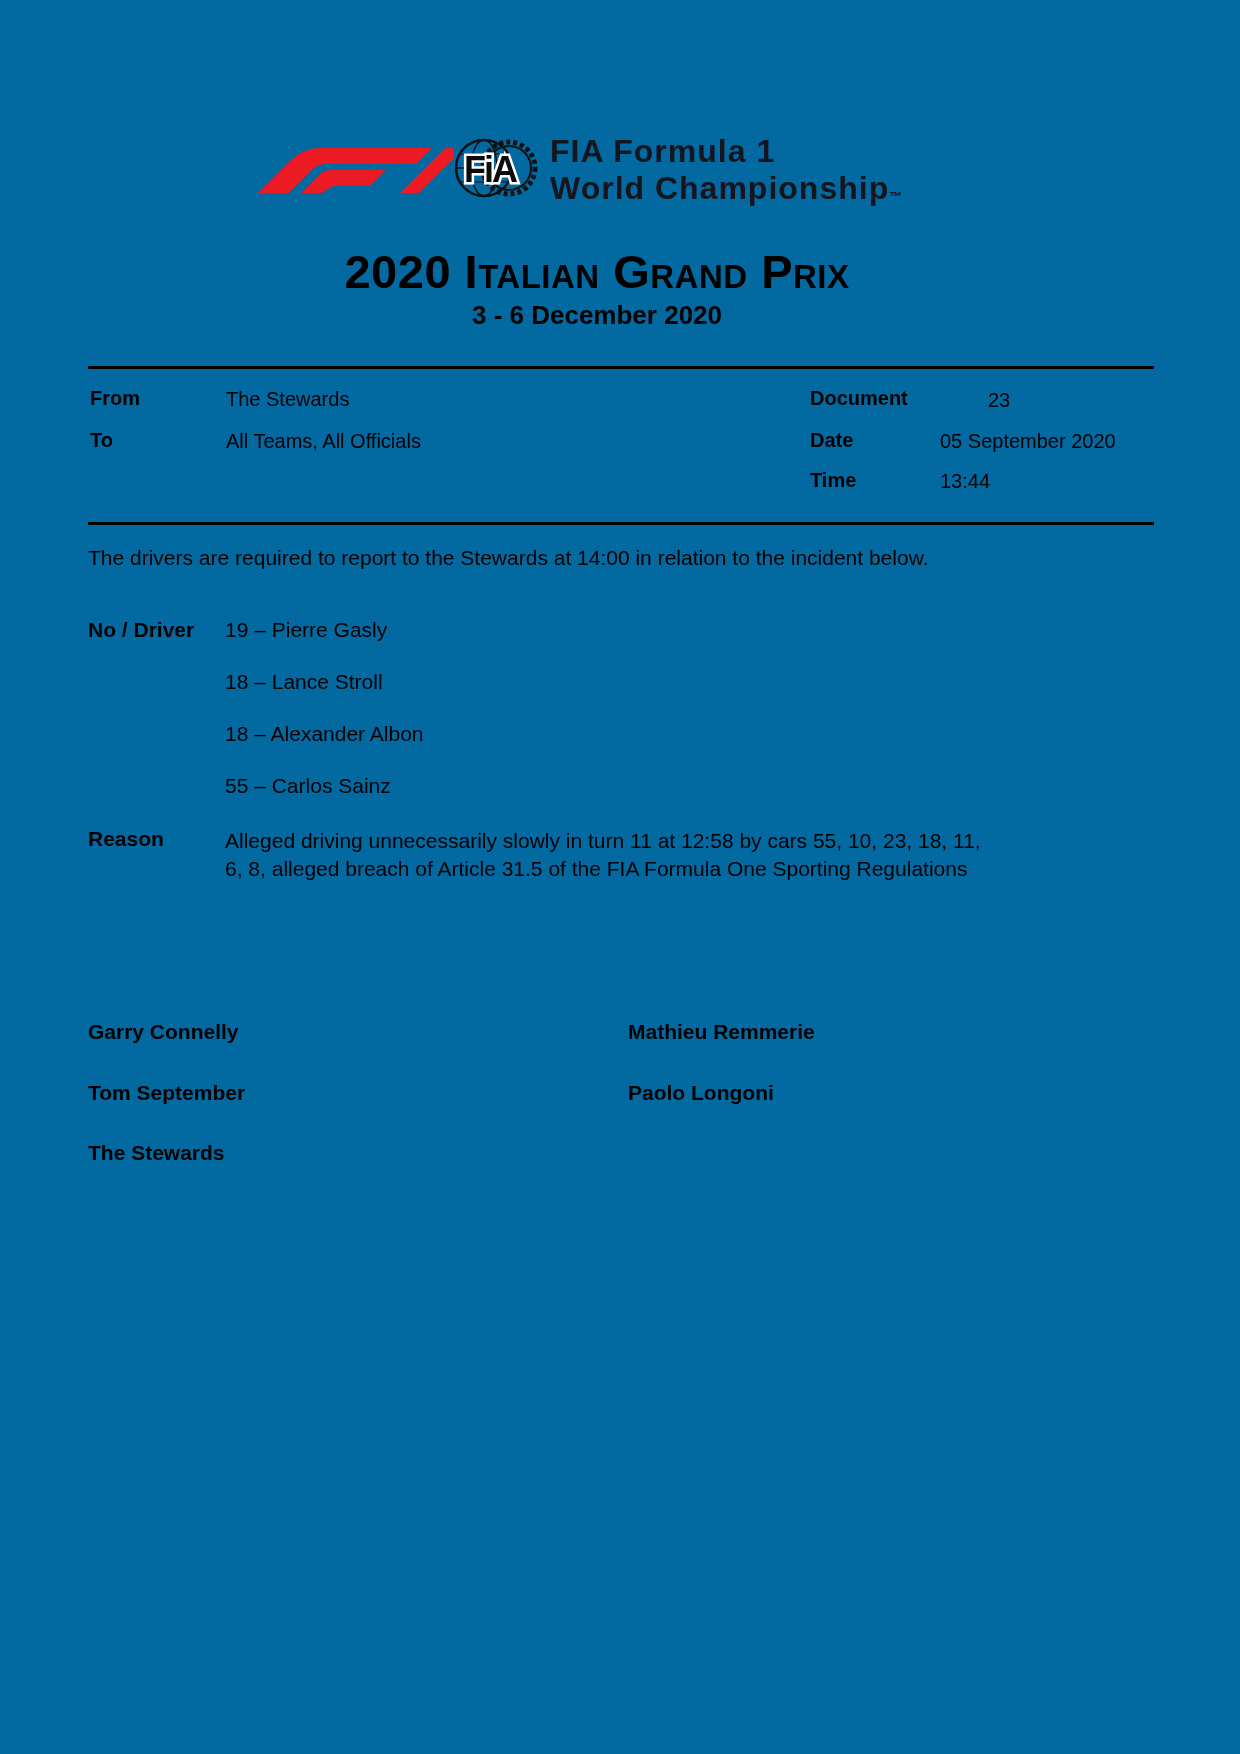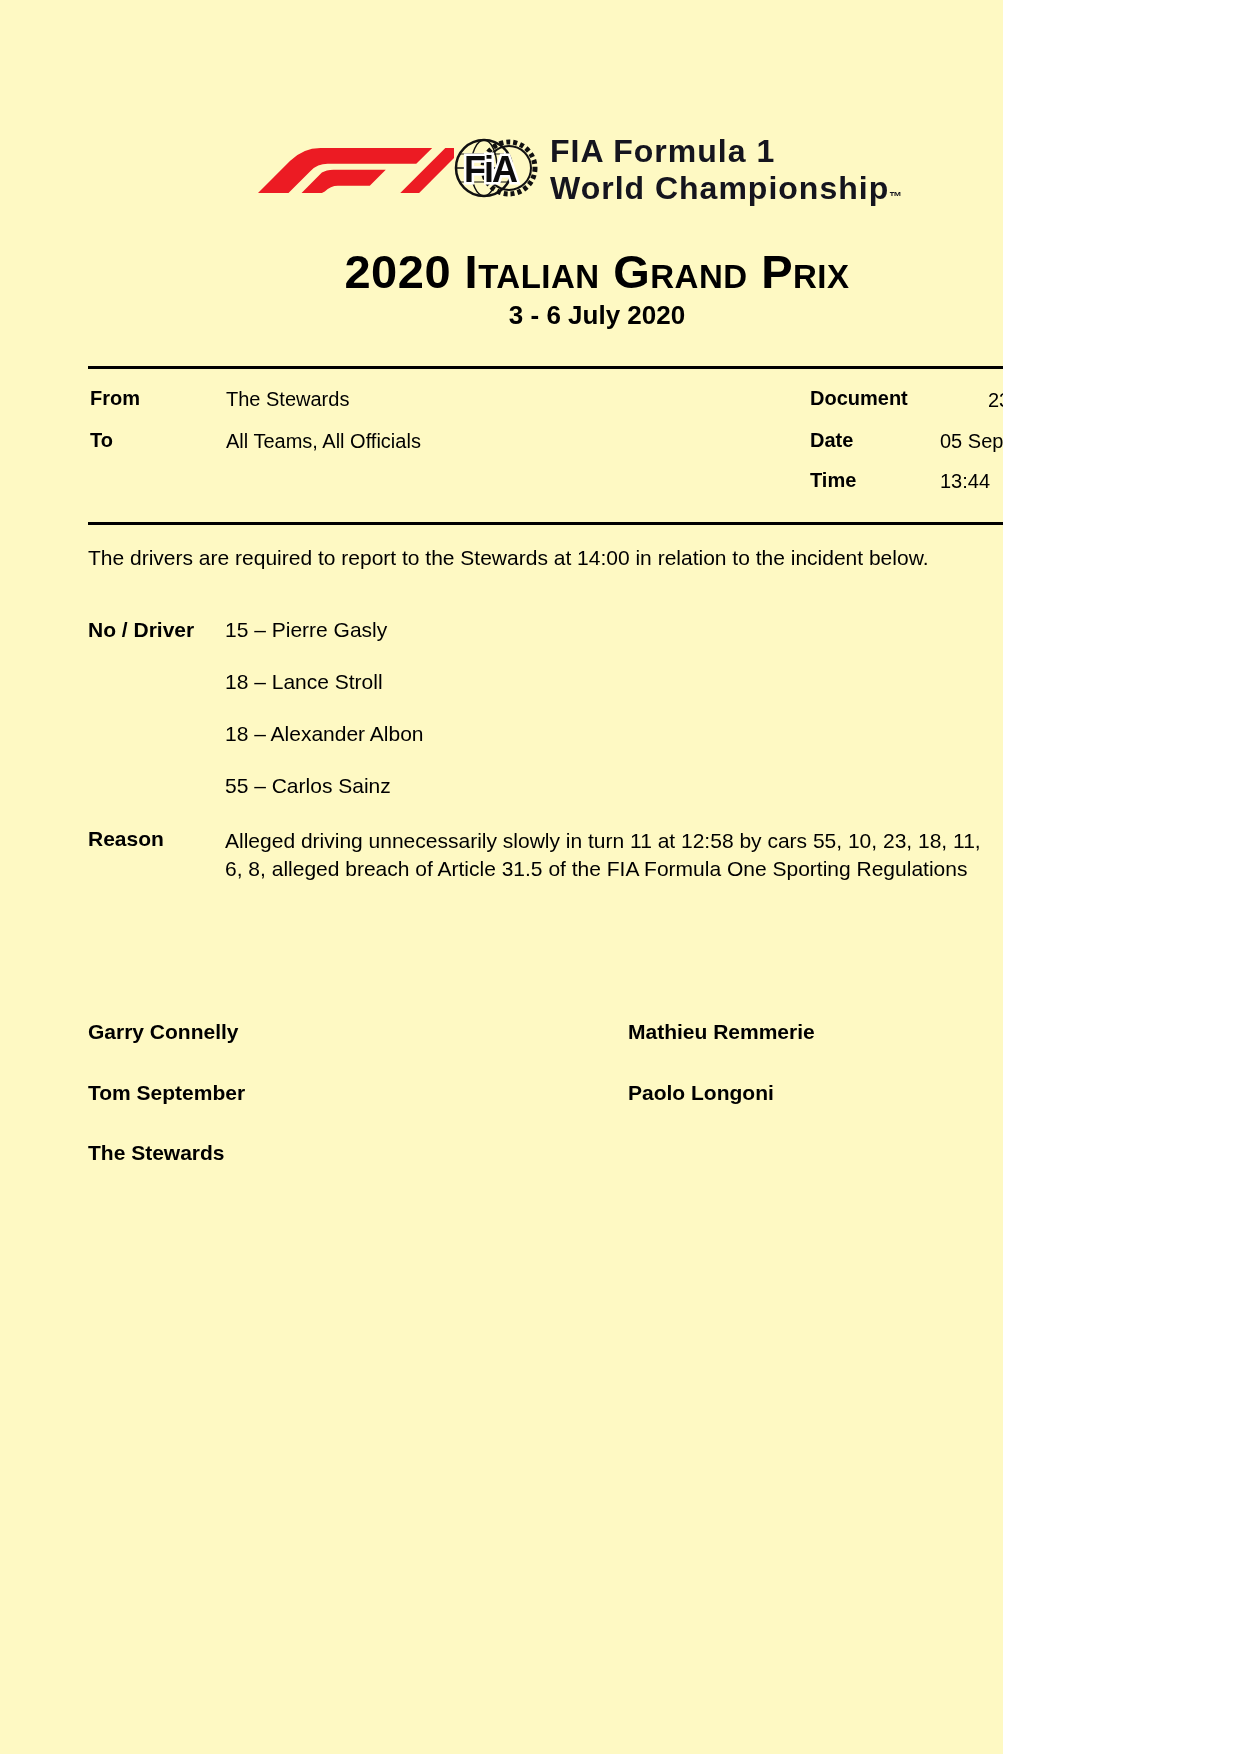--- a/index.html
+++ b/index.html
@@ -1,19 +1,19 @@
 <!DOCTYPE html>
 <html><head>
 <meta charset="utf-8">
 <style>
   html,body{margin:0;padding:0;background:#ffffff;}
   #page{
     position:relative;
-    width:1003px;height:1754px;
-    background:#fef9c3;
+    width:1240px;height:1754px;
+    background:#0369a1;
     font-family:"Liberation Sans", sans-serif;
     color:#0a0a0a;
     overflow:hidden;
   }
   .abs{position:absolute;}
   
   #brand-text{
     left:550px;top:133px;
     font-size:32px;font-weight:bold;letter-spacing:1px;
     line-height:37px;color:#15151E;white-space:nowrap;
@@ -66,21 +66,21 @@
     <line x1="6" y1="52" x2="54" y2="52" stroke="#111" stroke-width="1.2"></line>
     <text x="10" y="52" font-family="Liberation Sans, sans-serif" font-size="36" font-weight="bold" fill="#0c0c0c" stroke="#ffffff" stroke-width="5" paint-order="stroke" letter-spacing="-2">FiA</text>
   </svg>
 
   <div class="abs" id="brand-text">
     <div>FIA Formula 1</div>
     <div><span>World Championship</span><span class="tm">™</span></div>
   </div>
 
   <div class="abs center-band" id="page-title">2020 Italian Grand Prix</div>
-  <div class="abs center-band" id="event-dates">3 - 6 July 2020</div>
+  <div class="abs center-band" id="event-dates">3 - 6 December 2020</div>
 
   <div class="abs rule" style="top:366px;"></div>
 
   <div class="abs lbl" style="left:90px;top:387px;">From</div>
   <div class="abs val" style="left:226px;top:388px;">The Stewards</div>
   <div class="abs lbl" style="left:810px;top:387px;">Document</div>
   <div class="abs val" style="left:940px;top:389px;margin-left:48px;">23</div>
 
   <div class="abs lbl" style="left:90px;top:429px;">To</div>
   <div class="abs val" style="left:226px;top:430px;">All Teams, All Officials</div>
@@ -89,21 +89,21 @@
 
   <div class="abs lbl" style="left:810px;top:469px;">Time</div>
   <div class="abs val" style="left:940px;top:470px;">13:44</div>
 
   <div class="abs rule" style="top:522px;"></div>
 
   <div class="abs body-txt" style="left:88px;top:546px;">The drivers are required to report to the Stewards at 14:00 in relation to the incident below.</div>
 
   <div class="abs body-lbl" style="left:88px;top:618px;">No / Driver</div>
 
-  <div class="abs body-txt" style="left:225px;top:618px;">15 – Pierre Gasly</div>
+  <div class="abs body-txt" style="left:225px;top:618px;">19 – Pierre Gasly</div>
   <div class="abs body-txt" style="left:225px;top:670px;">18 – Lance Stroll</div>
   <div class="abs body-txt" style="left:225px;top:722px;">18 – Alexander Albon</div>
   <div class="abs body-txt" style="left:225px;top:774px;">55 – Carlos Sainz</div>
 
   <div class="abs body-lbl" style="left:88px;top:827px;">Reason</div>
   <div class="abs" id="reason-text">
     <div>Alleged driving unnecessarily slowly in turn 11 at 12:58 by cars 55, 10, 23, 18, 11,</div>
     <div>6, 8, alleged breach of Article 31.5 of the FIA Formula One Sporting Regulations</div>
   </div>
 

